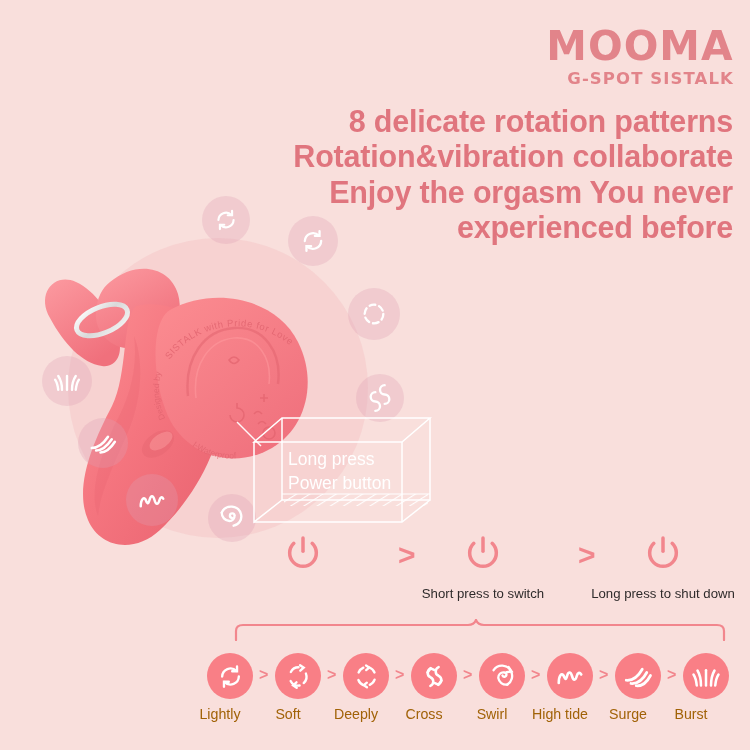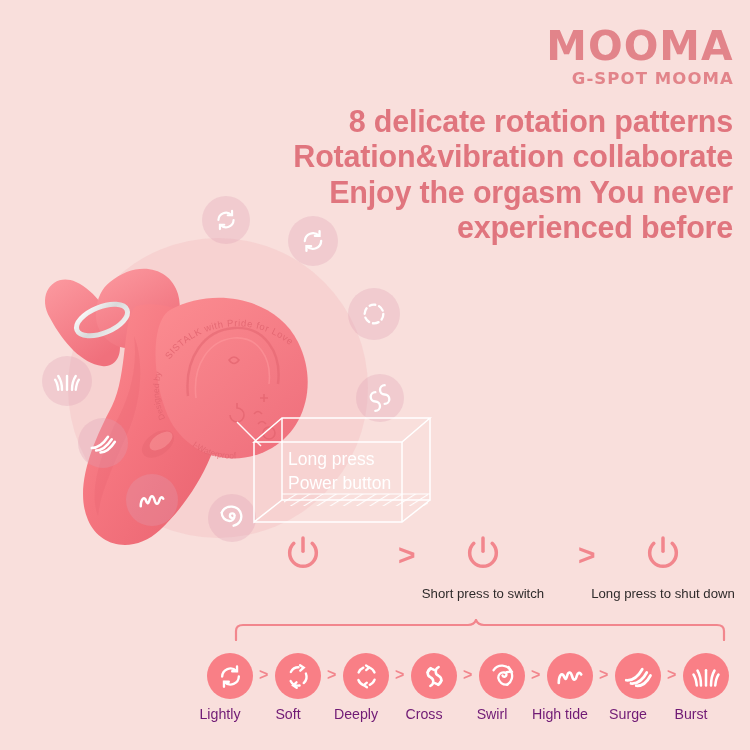--- a/index.html
+++ b/index.html
@@ -203,33 +203,33 @@
     top: 706px;
     width: 560px;
     height: 22px;
   }
   .mode-label {
     position: absolute;
     top: 0;
     width: 90px;
     text-align: center;
     font-size: 14.2px;
-    color: #701a75;
+    color: #a16207;
     font-family: "Liberation Sans", sans-serif;
     white-space: nowrap;
   }
 </style>
 </head>
 <body>
 
 <div id="stage">
 
   <div id="brand">
     <span id="brand-name">MOOMA</span>
-    <span id="brand-sub">G-SPOT MOOMA</span>
+    <span id="brand-sub">G-SPOT SISTALK</span>
   </div>
 
   <div id="headline">
     <span class="hl">8 delicate rotation patterns</span>
     <span class="hl">Rotation&amp;vibration collaborate</span>
     <span class="hl">Enjoy the orgasm You never</span>
     <span class="hl">experienced before</span>
   </div>
 
   <div id="blob"></div>

